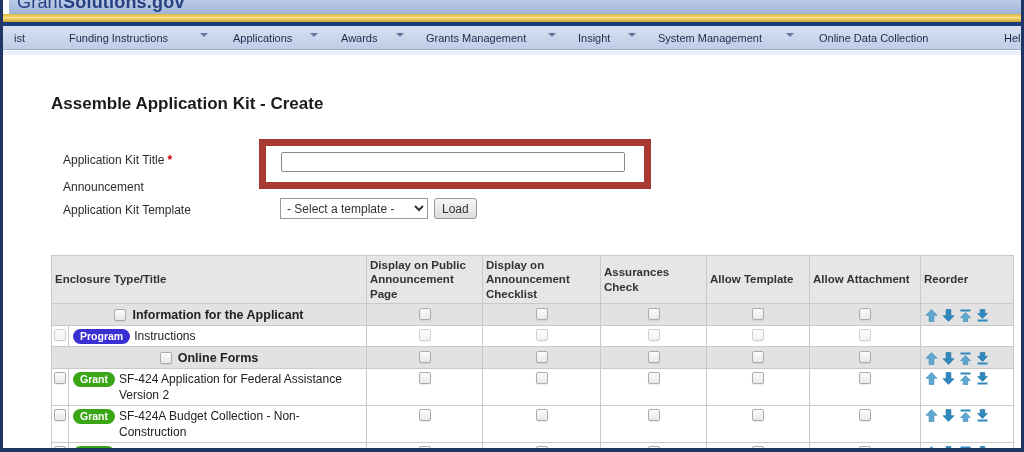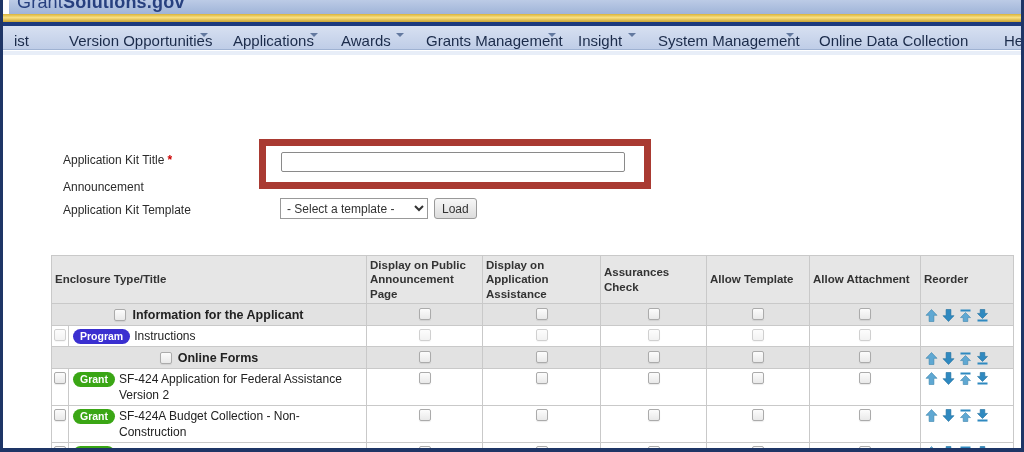--- a/index.html
+++ b/index.html
@@ -14,21 +14,21 @@
   .band-logo{position:absolute;left:6px;top:0;width:100%;height:32px;overflow:hidden;
     background:linear-gradient(180deg,#bccbe6,#7b97c6);}
   .logo{position:absolute;left:8px;top:-8px;font-size:18px;color:#27407f;letter-spacing:.2px;white-space:nowrap;}
   .logo .lg-a{font-weight:400;} .logo .lg-b{font-weight:700;} .logo .lg-c{font-weight:700;}
   .band-gold{position:absolute;left:0;top:14px;width:100%;height:8px;
     background:linear-gradient(180deg,#d9b33a,#f8e083 45%,#c9a22e);}
   .band-navy{position:absolute;left:0;top:22px;width:100%;height:4px;background:#1c3a7d;}
   
   .navbar{position:absolute;left:0;top:26px;width:100%;height:24px;
     background:linear-gradient(180deg,#d7e0f1,#bfcde7);border-bottom:1px solid #9fb2d2;}
-  .nav-item{position:absolute;top:6px;font-size:15px;color:var(--c-nav_text,#1b2b4a);white-space:nowrap;cursor:default;padding-left:8px;}
+  .nav-item{position:absolute;top:6px;font-size:11px;color:var(--c-nav_text,#1b2b4a);white-space:nowrap;cursor:default;padding-left:8px;}
   .nav-caret{position:absolute;top:11px;width:9px;height:8px;}
   .nav-caret .tri{width:0;height:0;border-left:4px solid transparent;border-right:4px solid transparent;border-top:4px solid #63799f;margin:0 auto;}
   .nav-caret .bar{width:9px;height:0;border-bottom:1px solid #63799f;margin-top:1px;}
   .nav-substrip{position:absolute;left:0;top:51px;width:100%;height:4px;background:#e8eef8;}
   
   .page-title{position:absolute;left:48px;top:94px;font-size:17px;font-weight:700;color:#1b1b1b;}
   .form-label{position:absolute;left:60px;font-size:12px;color:#2b2b2b;}
   .req{color:var(--c-required_red,#cc0000);font-weight:700;margin-left:3px;}
   .kit-title-input{position:absolute;left:278px;top:152px;width:344px;height:20px;
     border:1px solid #8a8a8a;border-radius:2px;background:#fff;font-size:12px;padding:0 4px;}
@@ -75,37 +75,38 @@
   <div class="band-logo">
     <div class="logo">
       <span class="lg-a">Grant</span><span class="lg-b">Solutions</span><span class="lg-c">.gov</span>
     </div>
   </div>
   <div class="band-gold"></div>
   <div class="band-navy"></div>
 
   <div class="navbar">
     <span class="nav-item" style="left:3px">ist</span>
-    <span class="nav-item" style="left:58px">Version Opportunities</span>
+    <span class="nav-item" style="left:58px">Funding Instructions</span>
     <span class="nav-caret" style="left:197px"><span class="tri"></span><span class="bar"></span></span>
     <span class="nav-item" style="left:222px">Applications</span>
     <span class="nav-caret" style="left:307px"><span class="tri"></span><span class="bar"></span></span>
     <span class="nav-item" style="left:330px">Awards</span>
     <span class="nav-caret" style="left:393px"><span class="tri"></span><span class="bar"></span></span>
     <span class="nav-item" style="left:415px">Grants Management</span>
     <span class="nav-caret" style="left:545px"><span class="tri"></span><span class="bar"></span></span>
     <span class="nav-item" style="left:567px">Insight</span>
     <span class="nav-caret" style="left:625px"><span class="tri"></span><span class="bar"></span></span>
     <span class="nav-item" style="left:647px">System Management</span>
     <span class="nav-caret" style="left:783px"><span class="tri"></span><span class="bar"></span></span>
     <span class="nav-item" style="left:808px">Online Data Collection</span>
     <span class="nav-item" style="left:993px">Help/Supp</span>
   </div>
   <div class="nav-substrip"></div>
 
+  <div class="page-title">Assemble Application Kit - Create</div>
 
   <div class="form-label" style="top:153px">
     <span>Application Kit Title</span><span class="req">*</span>
   </div>
   <input class="kit-title-input" type="text" value="" style="">
 
   <div class="form-label" style="top:180px">Announcement</div>
 
   <div class="form-label" style="top:203px">Application Kit Template</div>
   <select class="template-select">
@@ -123,21 +124,21 @@
         <col style="width:118px">
       <col style="width:106px">
         <col style="width:103px">
         <col style="width:111px">
         <col style="width:93px">
     </colgroup>
     <thead>
       <tr>
         <th colspan="2">Enclosure Type/Title</th>
         <th>Display on Public Announcement Page</th>
-        <th>Display on Application Assistance</th>
+        <th>Display on Announcement Checklist</th>
         <th>Assurances Check</th>
         <th>Allow Template</th>
         <th>Allow Attachment</th>
         <th>Reorder</th>
       </tr>
     </thead>
     <tbody>
       <tr class="section-row">
         <td colspan="2" class="section-cell"><span class="cb-slot"><input type="checkbox" style=""></span><span>Information for the Applicant</span></td>
         <td class="cb-cell"><span class="cb-slot"><input type="checkbox" style=""></span></td>

